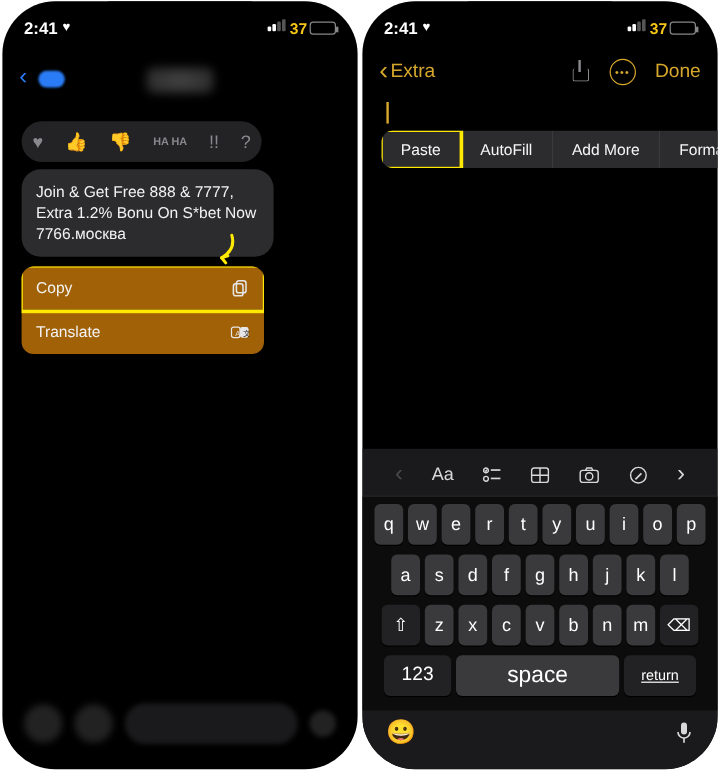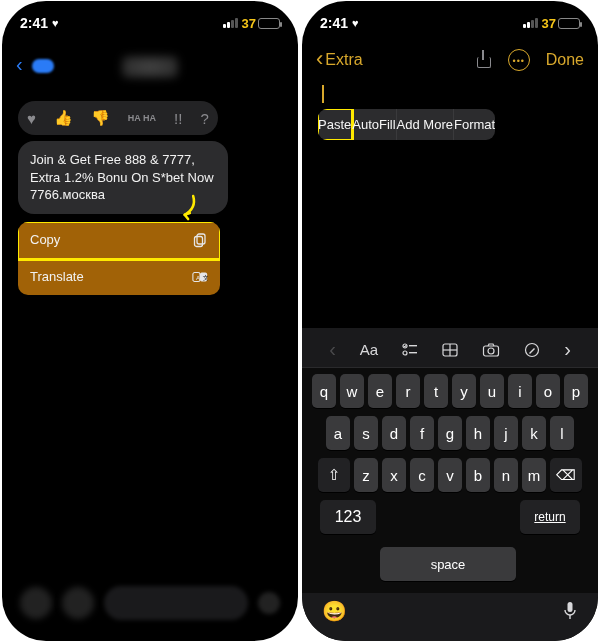--- a/index.html
+++ b/index.html
@@ -30,21 +30,21 @@
       z-index: 20;
     }
     .status {
       display: flex; justify-content: space-between; align-items: center;
       padding: 10px 18px 4px 18px;
       font-size: 14px; font-weight: 600;
       height: 38px;
     }
     .status-left { display: flex; align-items: center; gap: 4px; }
     .heart { font-size: 11px; }
-    .status-right { display: flex; align-items: center; gap: 4px; font-size: 11px; }
+    .status-right { display: flex; align-items: flex-start; gap: 4px; font-size: 11px; }
     .signal { display: inline-flex; gap: 1px; align-items: flex-end; }
     .signal span { width: 3px; background: #fff; border-radius: 1px; }
     .signal span:nth-child(1){height:4px}
     .signal span:nth-child(2){height:6px}
     .signal span:nth-child(3){height:8px;background:#555}
     .signal span:nth-child(4){height:10px;background:#555}
     .battery-wrap { display:flex; align-items:center; gap:2px; }
     .battery-pct { font-size: 13px; font-weight: 600; color:#f5c518; }
     .battery { width: 22px; height: 11px; border: 1px solid #888; border-radius: 3px; position: relative; }
     .battery::after { content:''; position:absolute; right:-3px; top:3px; width:2px; height:5px; background:#888; border-radius:1px; }
@@ -146,21 +146,21 @@
     .context-menu {
       position:absolute; left: 16px; top: 108px;
       display:flex;
       background:#2c2c2e;
       border-radius:9px;
       overflow:hidden;
       font-size:13px;
       color:#f6f6f6;
     }
     .ctx-item {
-      padding: 8px 0;
+      padding: 8px 16px;
       border-right: 1px solid #3a3a3c;
       white-space:nowrap;
     }
     .ctx-item:last-child{border-right:none;}
     .highlight-paste { outline: 3px solid #ffe900; outline-offset:-1px; }
     .keyboard {
       position:absolute; left:0; right:0; bottom:0;
       background:#1a1a1c;
       padding-top:4px;
     }
@@ -181,21 +181,21 @@
       font-size:15px;
       box-shadow: 0 1px 0 #000;
     }
     .key-shift { width:32px; font-size:15px; }
     .key-del { width:32px; font-size:14px; }
     .kb-row2 { padding: 0 14px; }
     .kb-bottom {
       display:flex; gap:4px; padding: 0 4px 6px 4px; justify-content:center;
     }
     .key-123{ width:56px; font-size:16px; }
-    .key-space{ flex:1; max-width:136px; font-size:13px;margin-top:47px; }
+    .key-space{ flex:1; max-width:136px; font-size:19px; }
     .key-return{ width:60px; font-size:12px;text-decoration:underline; }
     .kb-footer{
       display:flex; justify-content:space-between; align-items:center;
       padding: 6px 20px 18px 20px;
     }
     .emoji { font-size:20px; }
     .dots-ellipsis::after{content:'•••'; font-size:9px;}
     svg { display:block; }
   </style>
 </head>

